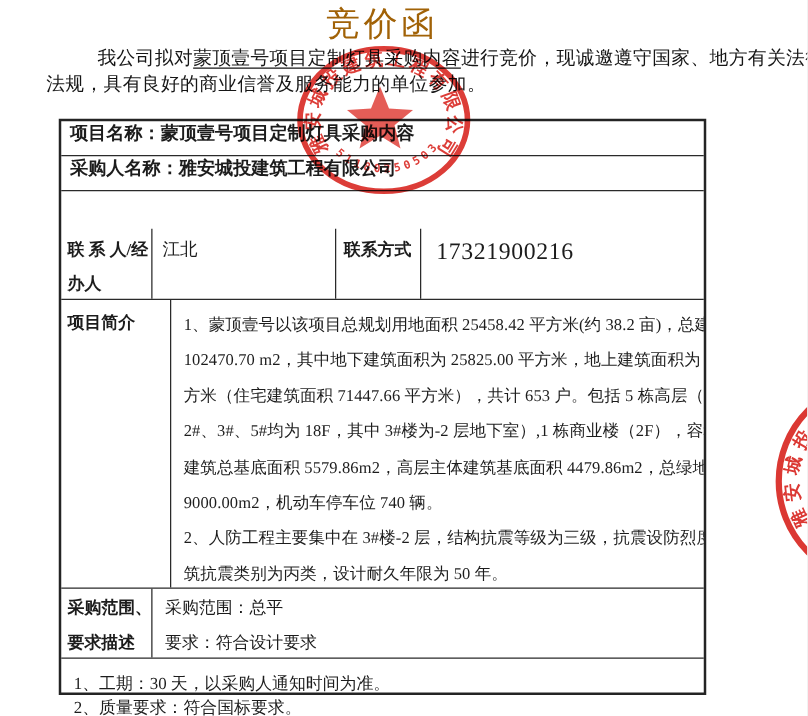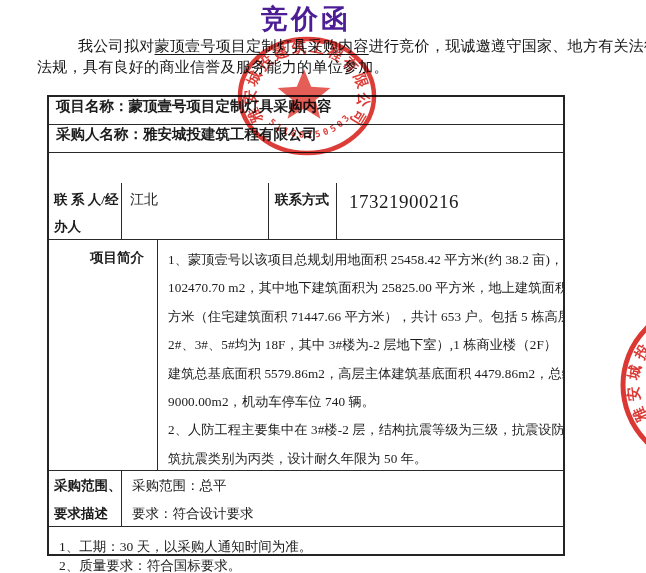--- a/index.html
+++ b/index.html
@@ -5,21 +5,21 @@
   html,body{margin:0;padding:0;background:#e9e9e9;}
   #page{
     position:relative;width:646px;height:573px;background:#ffffff;
     overflow:hidden;
     font-family:"Liberation Serif","DejaVu Serif",serif;
     color:#1c1c1c;
   }
   .abs{position:absolute;}
   #doc-title{
     left:47px;top:1px;width:518px;text-align:center;
-    font-size:27px;font-weight:bold;letter-spacing:3px;color:#4c1d95;
+    font-size:27px;font-weight:normal;letter-spacing:3px;color:#a16207;
   }
   .intro-line{font-size:15px;white-space:nowrap;color:#161616;letter-spacing:0.3px;}
   #intro-line1{left:78px;top:37px;}
   #intro-line2{left:37px;top:58px;}
   .u{text-decoration:underline;text-underline-offset:3px;}
 
   
   #main-table{
     left:47px;top:95px;width:518px;height:461px;
     border:2px solid #242424;box-sizing:border-box;background:transparent;
@@ -36,21 +36,21 @@
   #row-purchaser{height:28px;}
   .fullcell{width:100%;padding-left:7px;font-weight:bold;font-size:14.5px;}
 
   #row-contact{height:57px;margin-top:30px;}
   .c-label{width:73px;padding:3px 0 0 5px;line-height:27px;}
   .c-val1{width:147px;padding:8px 0 0 8px;font-size:14px;}
   .c-val2{width:68px;padding:8px 0 0 6px;}
   .c-val3{flex:1;padding:8px 0 0 12px;font-size:19px;letter-spacing:0.5px;}
 
   #row-intro{height:231px;}
-  .i-label{width:73px;padding:9px 0 0 5px;margin-left:36px;}
+  .i-label{width:88px;padding:9px 0 0 5px;}
   .i-content{flex:1;padding:6px 0 0 10px;}
   .i-line{font-size:13.2px;line-height:28.4px;white-space:nowrap;letter-spacing:0.1px;}
 
   #row-scope{height:56px;}
   .s-label{width:73px;padding:1px 0 0 5px;line-height:28px;}
   .s-content{flex:1;padding:1px 0 0 10px;}
   .s-line{font-size:13.5px;line-height:28px;white-space:nowrap;}
 
   #row-schedule{flex:1;}
   .q-label{width:73px;padding:6px 0 0 5px;line-height:26px;}

